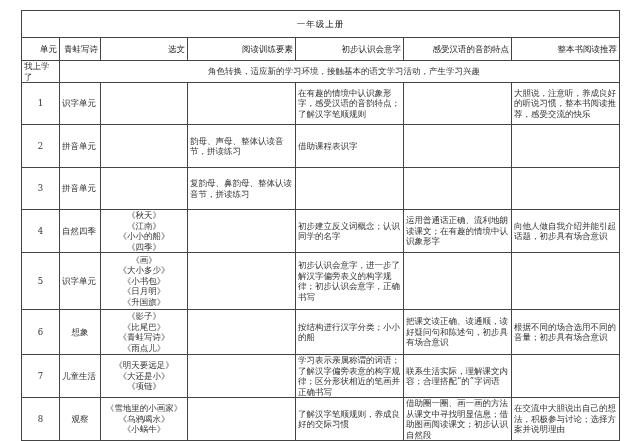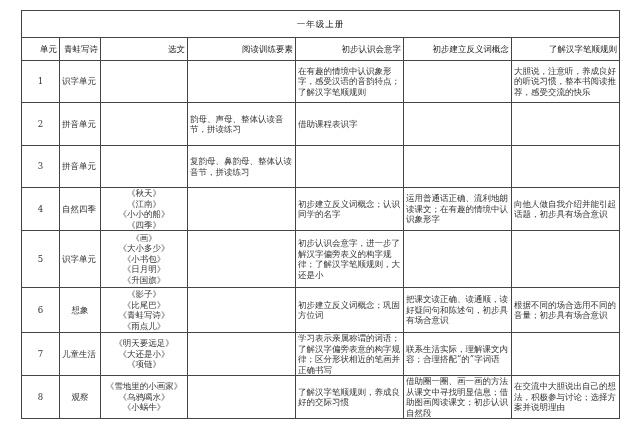--- a/index.html
+++ b/index.html
@@ -34,22 +34,26 @@
   <tbody>
       <tr>
     <td colspan="7" class="title-cell">一年级上册</td>
   </tr>
   <tr class="hdr">
     <td>单元</td>
     <td>青蛙写诗</td>
     <td>选文</td>
     <td>阅读训练要素</td>
     <td>初步认识会意字</td>
-    <td>初步建立反义词概念</td>
-    <td>了解汉字笔顺规则</td>
+    <td>感受汉语的音韵特点</td>
+    <td>整本书阅读推荐</td>
+  </tr>
+  <tr class="intro">
+    <td class="left">我上学了</td>
+    <td colspan="6" class="merged" style="padding-left:148px">角色转换，适应新的学习环境，接触基本的语文学习活动，产生学习兴趣</td>
   </tr>
 
   <tr style="height:42px">
     <td class="center">1</td>
     <td class="left">识字单元</td>
     <td class="center pl"></td>
     <td class="left"></td>
     <td class="left">在有趣的情境中认识象形字，感受汉语的音韵特点；了解汉字笔顺规则</td>
     <td class="left"></td>
     <td class="left">大胆说，注意听，养成良好的听说习惯，整本书阅读推荐，感受交流的快乐</td>
@@ -86,33 +90,33 @@
   </tr>
   <tr style="height:57px">
     <td class="center">5</td>
     <td class="left">识字单元</td>
     <td class="center pl">《画》
 《大小多少》
 《小书包》
 《日月明》
 《升国旗》</td>
     <td class="left"></td>
-    <td class="left">初步认识会意字，进一步了解汉字偏旁表义的构字规律；了解汉字笔顺规则，大还是小</td>
+    <td class="left">初步认识会意字，进一步了解汉字偏旁表义的构字规律；初步认识会意字，正确书写</td>
     <td class="left"></td>
     <td class="left"></td>
   </tr>
   <tr style="height:45px">
     <td class="center">6</td>
     <td class="center">想象</td>
     <td class="center pl">《影子》
 《比尾巴》
 《青蛙写诗》
 《雨点儿》</td>
     <td class="left"></td>
-    <td class="left">初步建立反义词概念；巩固方位词</td>
+    <td class="left">按结构进行汉字分类；小小的船</td>
     <td class="left">把课文读正确、读通顺，读好疑问句和陈述句，初步具有场合意识</td>
     <td class="left">根据不同的场合选用不同的音量；初步具有场合意识</td>
   </tr>
   <tr style="height:43px">
     <td class="center">7</td>
     <td class="left">儿童生活</td>
     <td class="center pl">《明天要远足》
 《大还是小》
 《项链》</td>
     <td class="left"></td>

